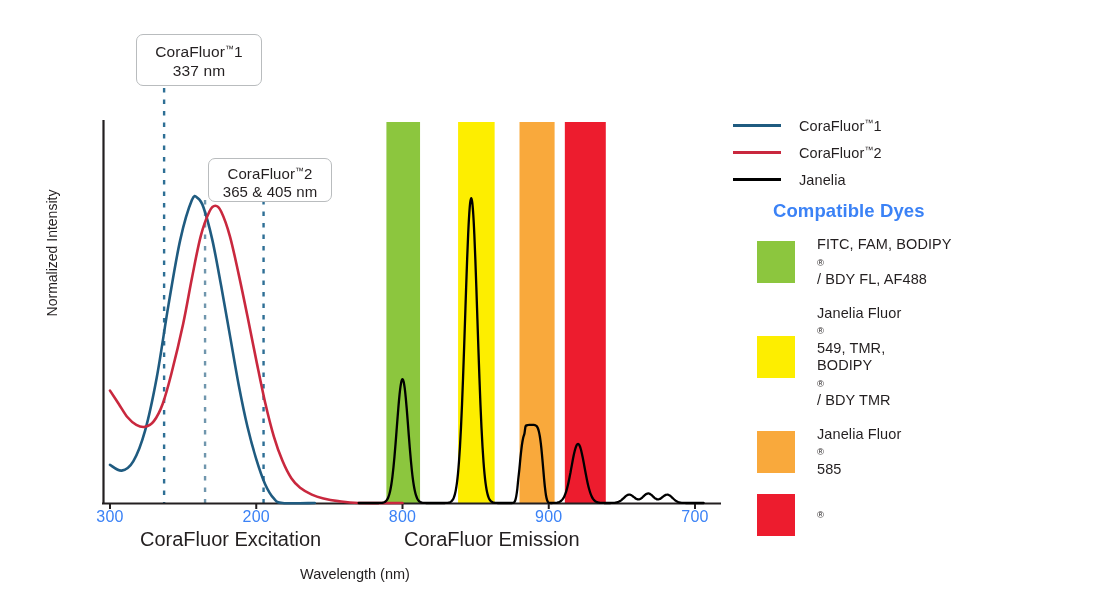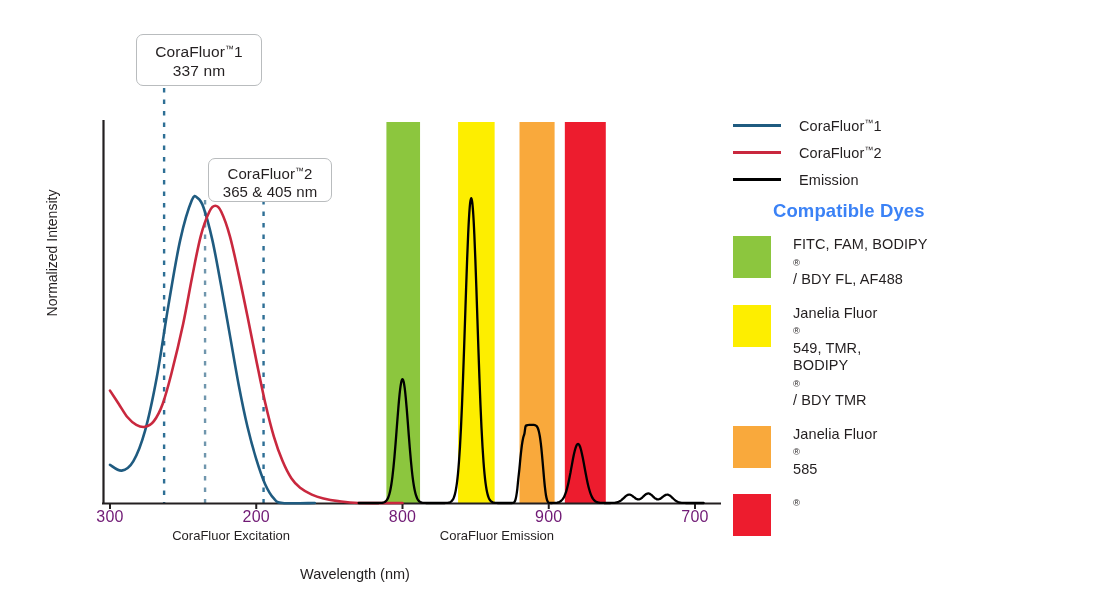--- a/index.html
+++ b/index.html
@@ -44,28 +44,28 @@
   }
   #callout-1 { left: 136px; top: 34px; width: 126px; height: 52px; }
   #callout-2 { left: 208px; top: 158px; width: 124px; height: 44px; font-size: 15px; line-height: 18px; padding-top: 3px;}
   .callout-line { display: block; white-space: nowrap; }
   .tm { font-size: 9px; vertical-align: 0.55em; letter-spacing: 0; }
 
   
   .axis-tick {
     position: absolute;
     font-size: 16px;
-    color: #701a75;
+    color: #3b82f6;
     text-align: center;
     width: 60px;
     letter-spacing: 0.2px;
   }
   .sub-axis-label {
     position: absolute;
-    font-size: 13px;
+    font-size: 20px;
     color: #231f20;
     text-align: right;
     white-space: nowrap;
   }
   #sub-label-excitation { left: 140px; top: 528px; width: 150px; }
   #sub-label-emission   { left: 404px; top: 528px; width: 150px; }
   #axis-title-x {
     position: absolute;
     left: 300px; top: 566px;
     width: 220px;
@@ -117,22 +117,24 @@
     letter-spacing: 0.1px;
     margin-left: 40px;
   }
   #dye-list {
     position: absolute;
     left: 733px; top: 236px;
     width: 360px;
   }
   .dye-row {
     display: flex;
+    align-items: center;
     margin-bottom: 16px;
     min-height: 42px;
+    margin-left: 24px;
   }
   .dye-swatch {
     width: 38px;
     height: 42px;
     flex: 0 0 38px;
     margin-right: 22px;
   }
   .dye-label {
     font-size: 14.5px;
     line-height: 17.5px;
@@ -204,21 +206,21 @@
       <div class="legend-line-row">
         <span class="legend-swatch-line" style="background: rgb(31, 91, 128);"></span>
         <span class="legend-line-label"><span>CoraFluor</span><span class="tm">™</span><span>1</span></span>
       </div>
       <div class="legend-line-row">
         <span class="legend-swatch-line" style="background: rgb(201, 40, 62);"></span>
         <span class="legend-line-label"><span>CoraFluor</span><span class="tm">™</span><span>2</span></span>
       </div>
       <div class="legend-line-row">
         <span class="legend-swatch-line" style="background: rgb(0, 0, 0);"></span>
-        <span class="legend-line-label"><span>Emission</span><span class="tm"></span><span></span></span>
+        <span class="legend-line-label"><span>Janelia</span><span class="tm"></span><span></span></span>
       </div>
     </div>
   <div id="dyes-heading">Compatible Dyes</div>
   <div id="dye-list">
       <div class="dye-row">
         <div class="dye-swatch" style="background: rgb(140, 198, 62);"></div>
         <div class="dye-label">
           <span>
             <span>FITC, FAM, BODIPY</span>
             <span class="reg">®</span>

